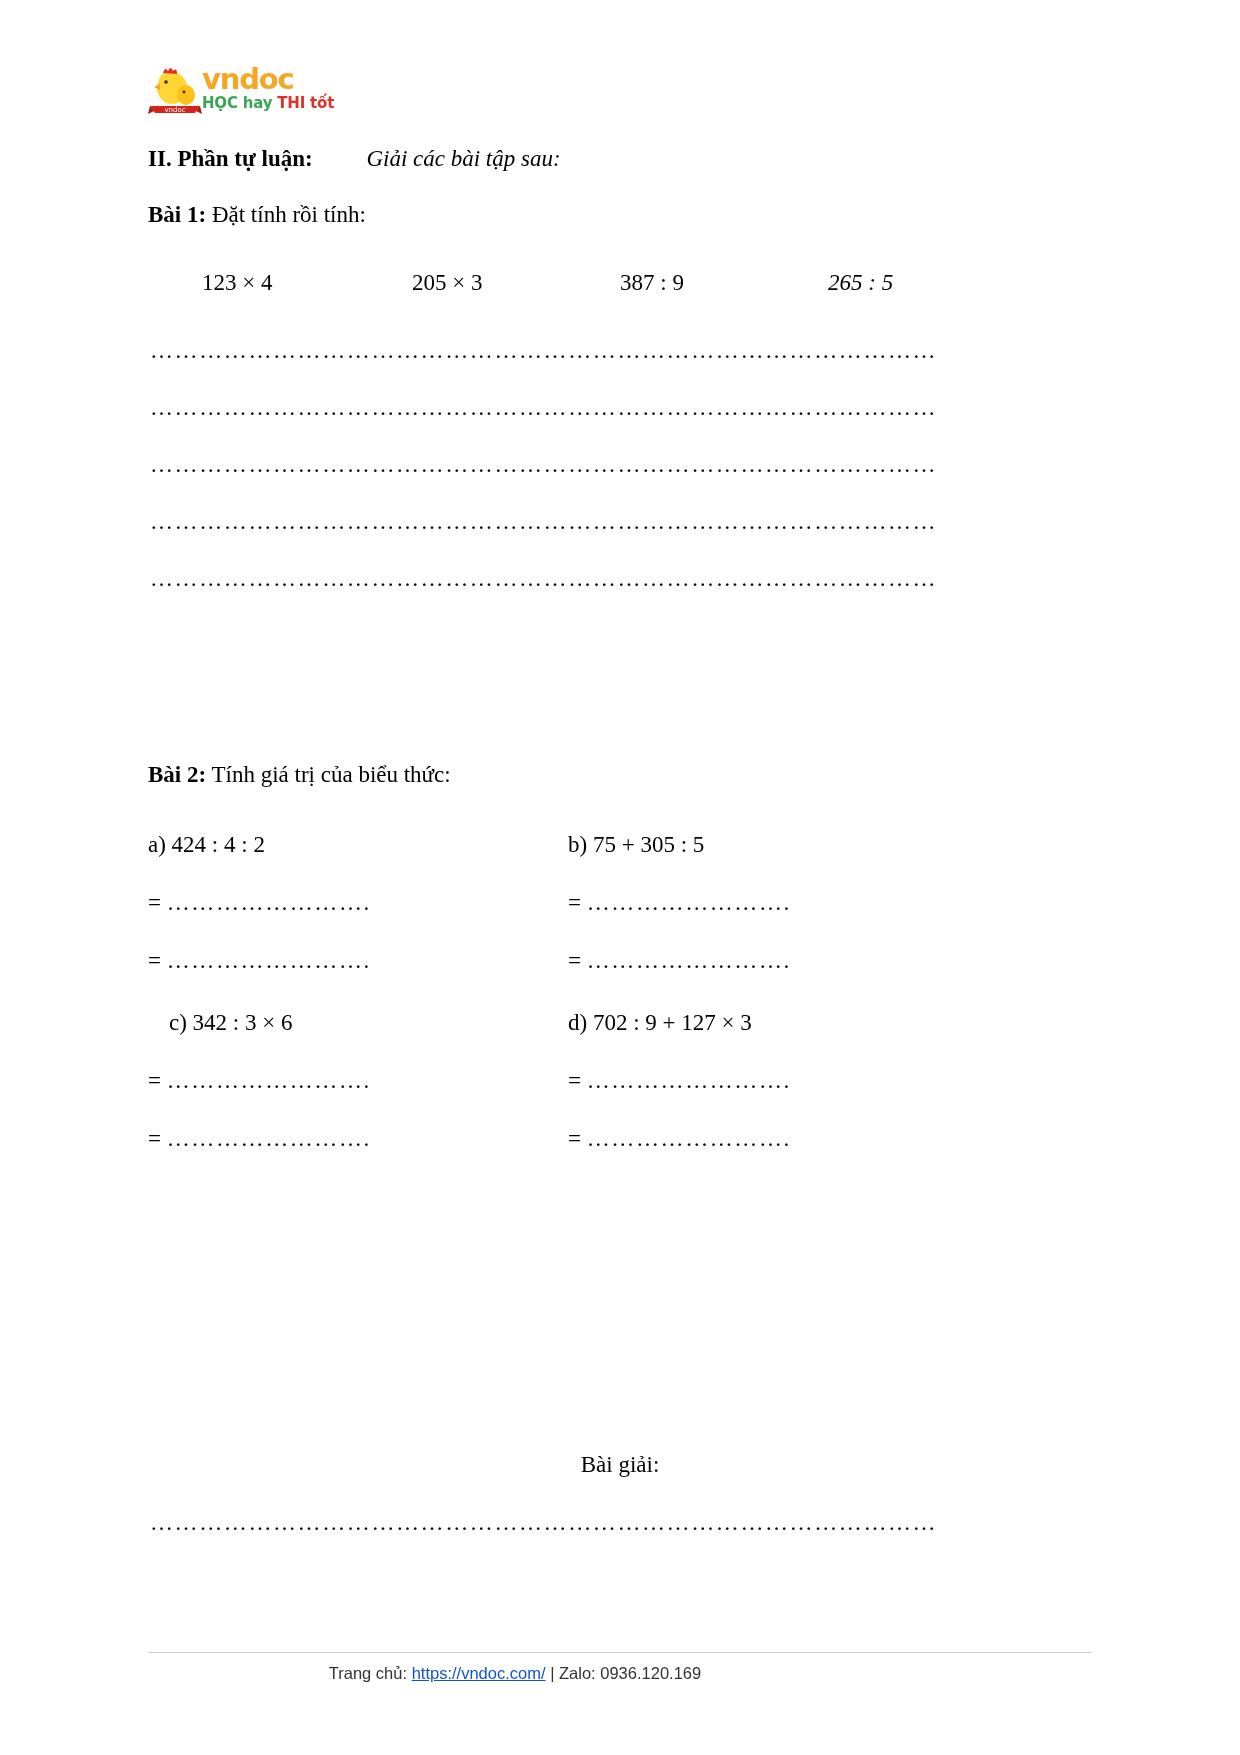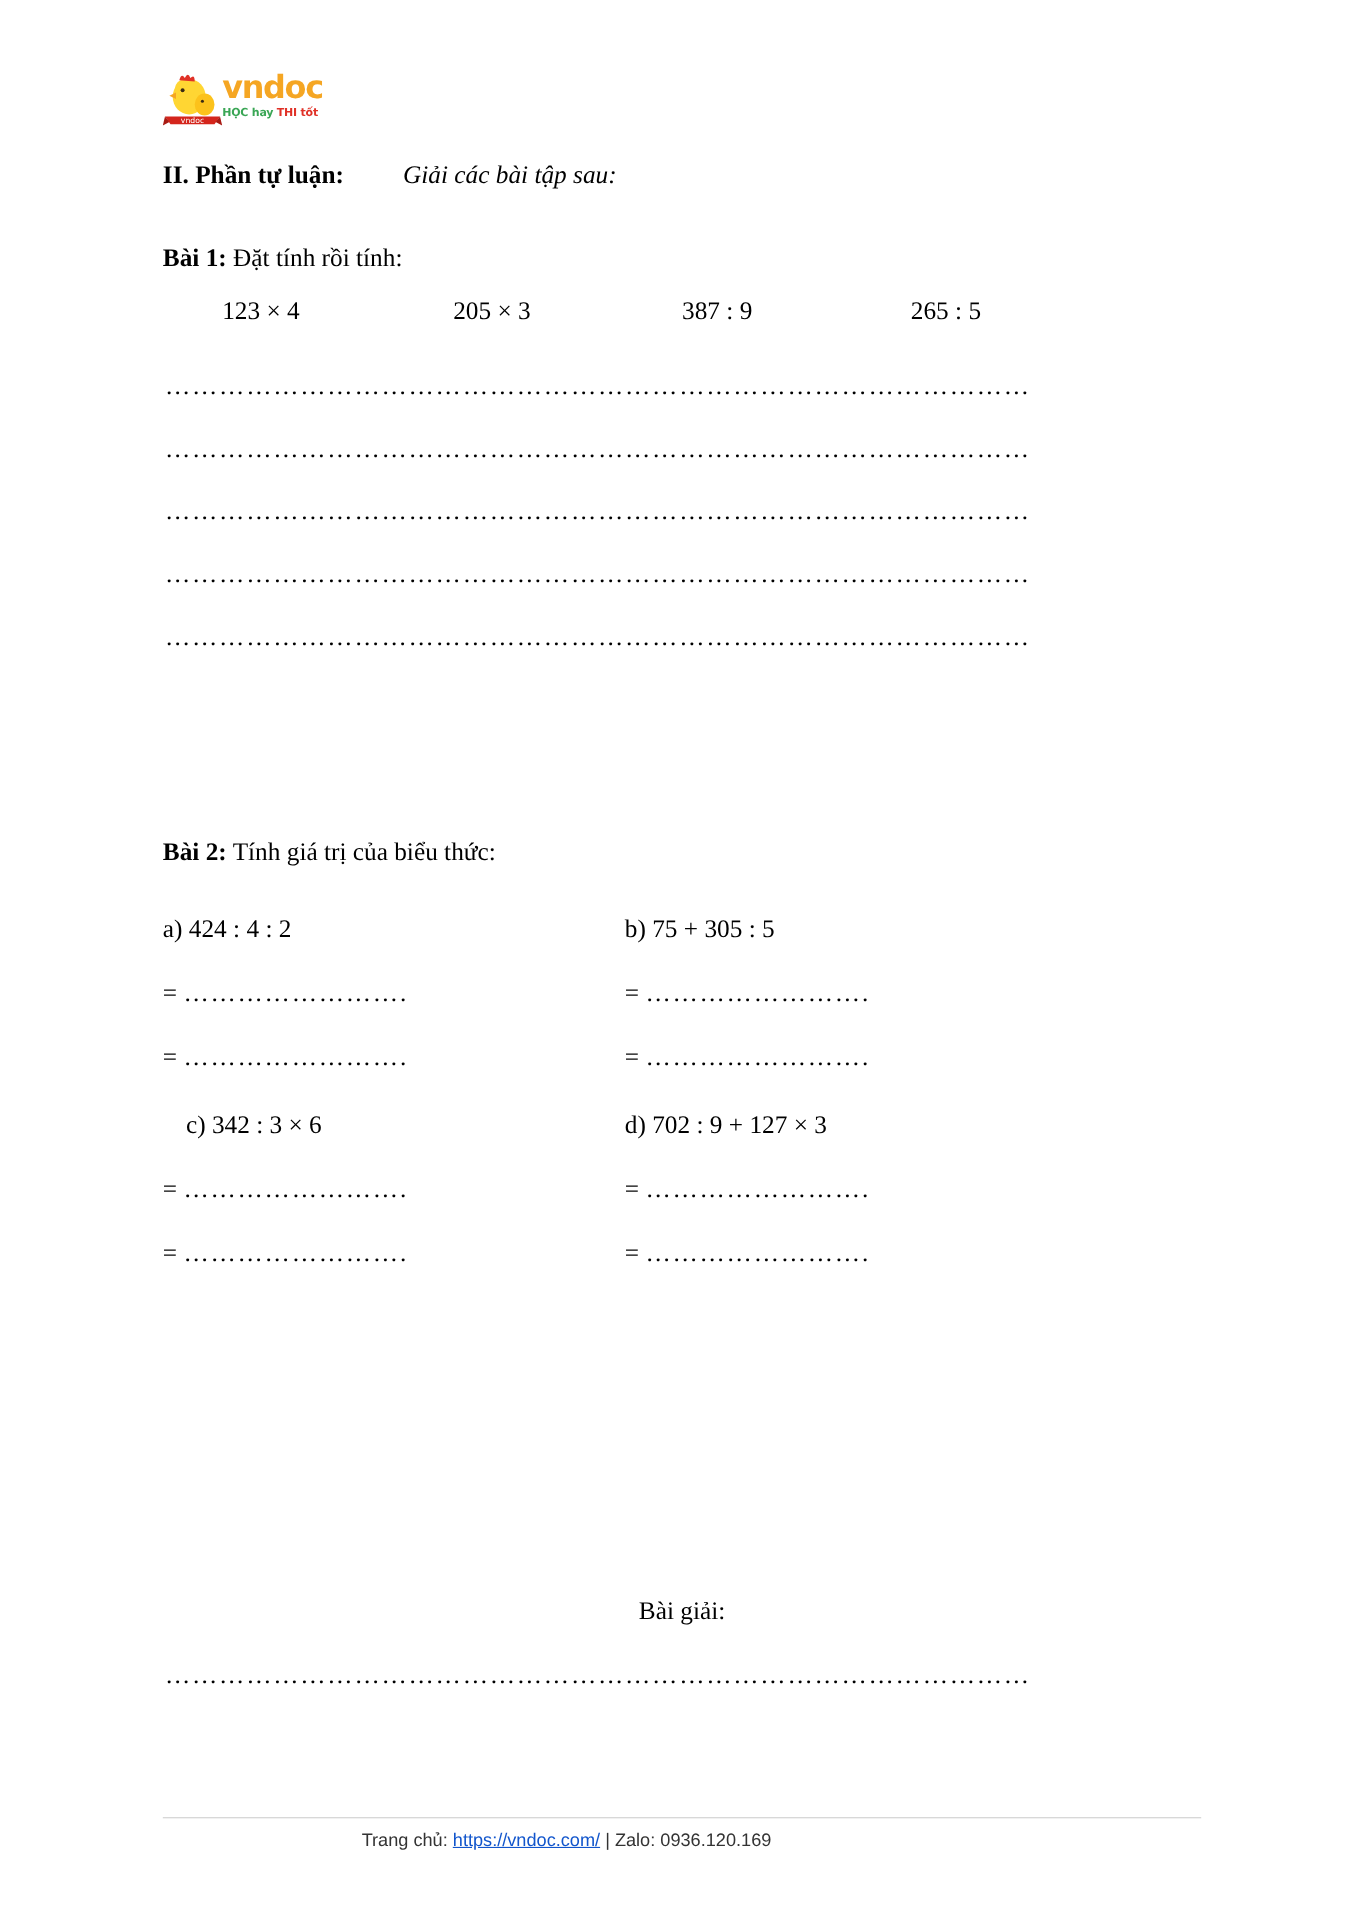--- a/index.html
+++ b/index.html
@@ -45,21 +45,21 @@
     font-family: "DejaVu Sans", sans-serif;
     font-weight: bold;
     font-size: 29px;
     letter-spacing: -1.2px;
     color: #f5a623;
     line-height: 34px;
   }
   .logo-sub {
     font-family: "DejaVu Sans", sans-serif;
     font-weight: bold;
-    font-size: 10px;
+    font-size: 15px;
     line-height: 14px;
     letter-spacing: -0.2px;
     white-space: nowrap;
   }
   .logo-sub .g { color: #3aa655; }
   .logo-sub .r { color: #e03127; }
 
   
   .line {
     position: absolute;
@@ -152,29 +152,29 @@
       <div class="logo-word">vndoc</div>
       <div class="logo-sub"><span class="g">HỌC hay </span><span class="r">THI tốt</span></div>
     </div>
   </div>
 
   <div class="line" style="left:148px; top:144px;">
     <span class="b">II. Phần tự luận:</span>
     <span class="i">Giải các bài tập sau:</span>
   </div>
 
-  <div class="line" style="left:148px; top:200px;margin-top:20px;">
+  <div class="line" style="left:148px; top:200px;">
     <span class="b">Bài 1:</span>
     <span>Đặt tính rồi tính:</span>
   </div>
 
   <div class="line" style="left:202px; top:268px;">123 × 4</div>
   <div class="line" style="left:412px; top:268px;">205 × 3</div>
   <div class="line" style="left:620px; top:268px;">387 : 9</div>
-  <div class="line" style="left:828px; top:268px;">265 : 5</div>
+  <div class="line" style="left:828px; top:268px;font-style:italic;">265 : 5</div>
 
   <div class="dotline" style="left:150px; top:338px; width:820px;">……………………………………………………………………………………</div>
   <div class="dotline" style="left:150px; top:395px; width:820px;">……………………………………………………………………………………</div>
   <div class="dotline" style="left:150px; top:452px; width:820px;">……………………………………………………………………………………</div>
   <div class="dotline" style="left:150px; top:509px; width:820px;">……………………………………………………………………………………</div>
   <div class="dotline" style="left:150px; top:566px; width:820px;">……………………………………………………………………………………</div>
 
   <div class="line" style="left:148px; top:760px;">
     <span class="b">Bài 2:</span>
     <span>Tính giá trị của biểu thức:</span>

